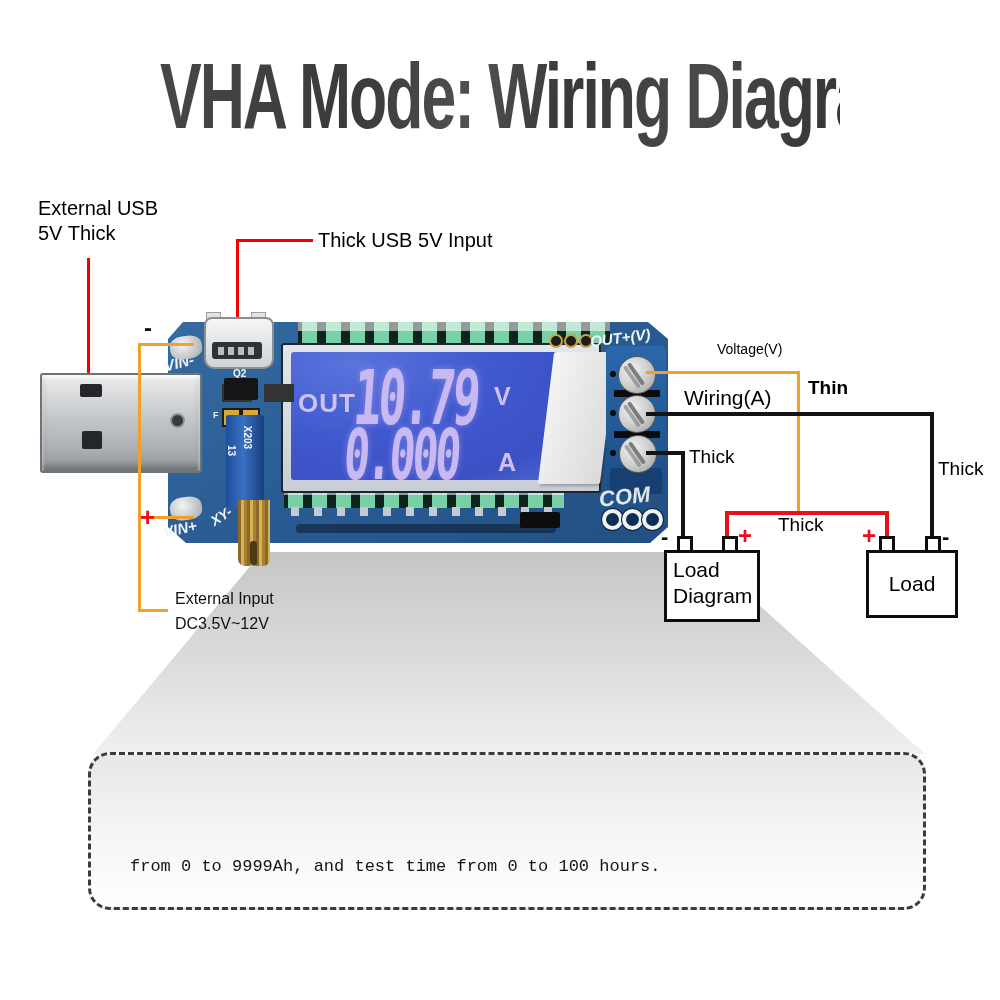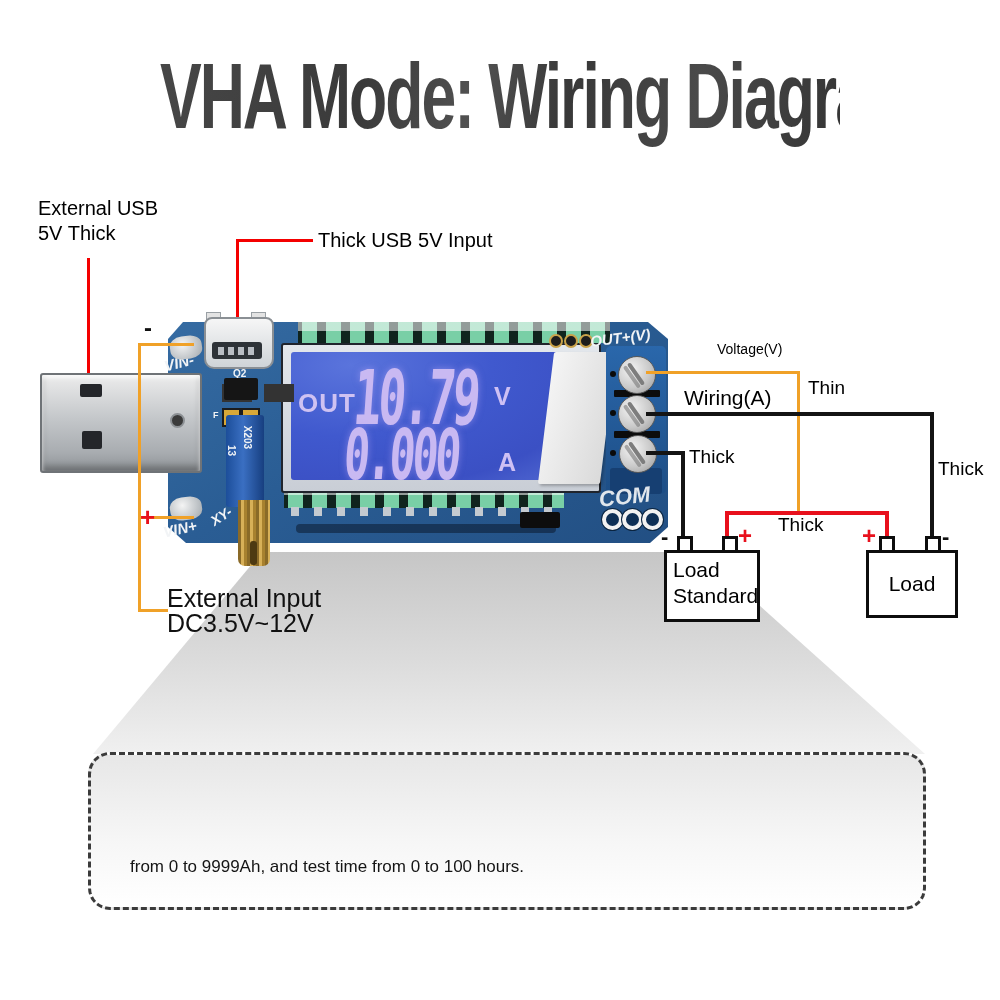--- a/index.html
+++ b/index.html
@@ -109,21 +109,21 @@
       <linearGradient id="fg" x1="0" y1="0" x2="0" y2="1">
         <stop offset="0" stop-color="#c6c6c6"></stop>
           <stop offset="0.55" stop-color="#dcdcdc"></stop>
           <stop offset="1" stop-color="#f0f0f0"></stop>
       </linearGradient>
     </defs>
     <polygon points="262,552 700,552 925,754 93,754" fill="url(#fg)"></polygon>
   </svg>
 
   <div class="abs info-box"></div>
-  <div class="abs info-line" style="top:857px;">from 0 to 9999Ah, and test time from 0 to 100 hours.</div>
+  <div class="abs info-line" style="top:857px;font-family:Liberation Mono, monospace;">from 0 to 9999Ah, and test time from 0 to 100 hours.</div>
 
   <div class="abs title">VHA Mode: Wiring Diagram</div>
 
   <div class="abs callout" style="left:38px;top:196px;">
     <div>External USB</div>
     <div>5V Thick</div>
   </div>
   <div class="abs leader" style="left:87px;top:258px;width:3px;height:176px;"></div>
 
   <div class="abs callout" style="left:318px;top:228px;">Thick USB 5V Input</div>
@@ -216,41 +216,41 @@
   <div class="abs w-rd" style="left:725px;top:511px;width:4px;height:30px;"></div>
   <div class="abs w-rd" style="left:885px;top:511px;width:4px;height:30px;"></div>
 
   <div class="abs w-bk" style="left:646px;top:412px;width:288px;height:4px;"></div>
   <div class="abs w-bk" style="left:930px;top:412px;width:4px;height:128px;"></div>
   <div class="abs w-bk" style="left:646px;top:451px;width:39px;height:4px;"></div>
   <div class="abs w-bk" style="left:681px;top:451px;width:4px;height:89px;"></div>
 
   <div class="abs callout" style="left:686px;top:337px;font-size:14px;margin-left:31px;">Voltage(V)</div>
   <div class="abs callout" style="left:684px;top:385px;font-size:21px;">Wiring(A)</div>
-  <div class="abs small-lbl" style="left:808px;top:377px;">Thin</div>
+  <div class="abs small-lbl" style="left:808px;top:377px;font-weight:bold;">Thin</div>
   <div class="abs small-lbl" style="left:689px;top:446px;">Thick</div>
   <div class="abs small-lbl" style="left:938px;top:458px;">Thick</div>
   <div class="abs small-lbl" style="left:778px;top:514px;">Thick</div>
 
   <div class="abs sign-bk" style="left:144px;top:314px;font-size:24px;">-</div>
   <div class="abs sign-red" style="left:140px;top:502px;font-size:26px;">+</div>
 
-  <div class="abs" style="left:167px;top:586px;font-size:25px;line-height:25px;">
+  <div class="abs" style="left:175px;top:586px;font-size:16px;line-height:25px;">
     <div>External Input</div>
     <div>DC3.5V~12V</div>
   </div>
 
   <div class="abs term" style="left:677px;top:536px;"></div>
   <div class="abs term" style="left:722px;top:536px;"></div>
   <div class="abs term" style="left:879px;top:536px;"></div>
   <div class="abs term" style="left:925px;top:536px;"></div>
 
   <div class="abs load-box" style="left:664px;top:550px;width:84px;height:62px;padding:4px 0 0 6px;line-height:26px;">
     <div>Load</div>
-    <div>Standard</div>
+    <div>Diagram</div>
   </div>
   <div class="abs load-box" style="left:866px;top:550px;width:86px;height:62px;line-height:62px;text-align:center;">Load</div>
 
   <div class="abs sign-bk" style="left:661px;top:524px;font-size:22px;">-</div>
   <div class="abs sign-red" style="left:738px;top:522px;font-size:24px;">+</div>
   <div class="abs sign-red" style="left:862px;top:522px;font-size:24px;">+</div>
   <div class="abs sign-bk" style="left:942px;top:524px;font-size:22px;">-</div>
 
 </div>
 

